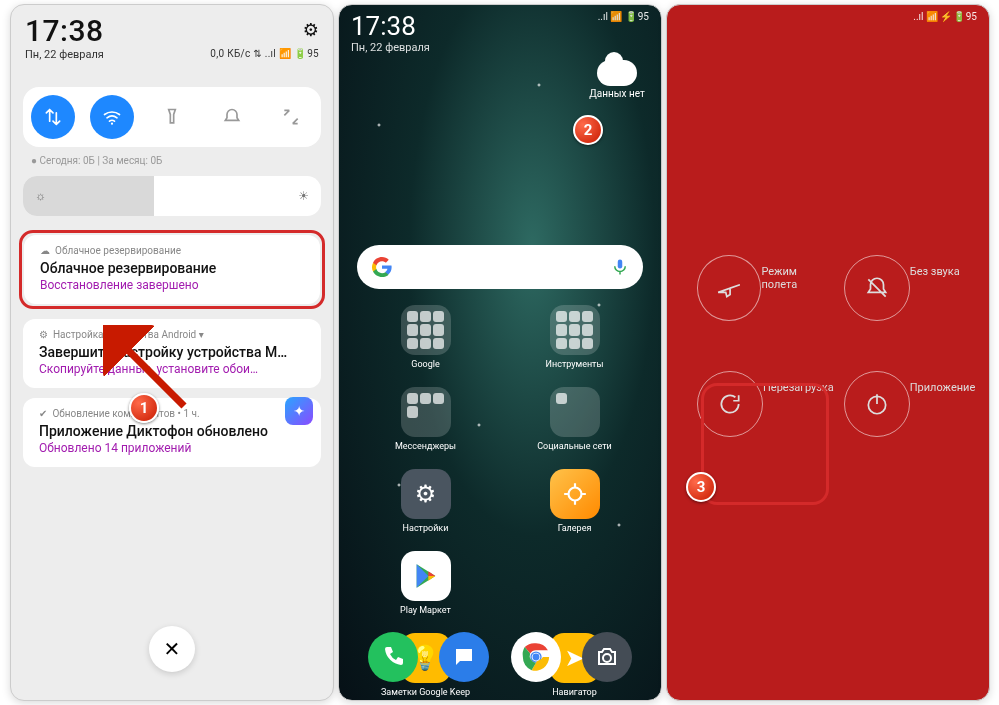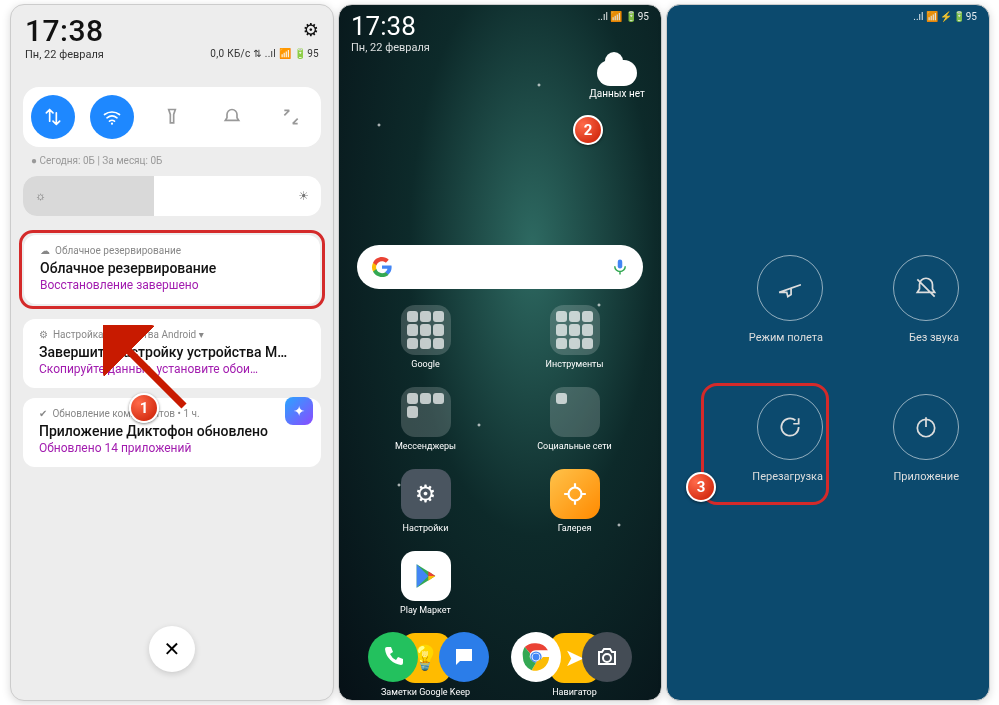--- a/index.html
+++ b/index.html
@@ -57,24 +57,24 @@
   .app-label{ color:#fff; font-size:9px; text-align:center; margin-top:4px; line-height:11px; height:22px; }
   .folder{ width:50px; height:50px; background:rgba(255,255,255,.18); border-radius:14px; padding:6px; display:grid; grid-template-columns:repeat(3,1fr); grid-template-rows:repeat(3,1fr); gap:2px;}
   .folder i{ background:rgba(255,255,255,.7); border-radius:3px; }
   .appicon{ width:50px; height:50px; border-radius:14px; display:flex; align-items:center; justify-content:center; font-size:24px; color:#fff; }
   .p2-dots{ position:relative; margin-top:10px; display:flex; justify-content:center; gap:5px;}
   .p2-dots i{ width:4px; height:4px; border-radius:50%; background:rgba(255,255,255,.4);} .p2-dots i.on{background:#fff;}
   .p2-dock{ position:absolute; bottom:18px; left:0; right:0; display:flex; justify-content:space-around; padding:0 18px;}
   .dockicon{ width:50px; height:50px; border-radius:50%; display:flex; align-items:center; justify-content:center; }
 
   
-  #p3 { left:666px; background:#0c4a6e; }
+  #p3 { left:666px; background:#b91c1c; }
   .p3-status{ color:#fff; font-size:10px; text-align:right; padding:6px 12px; opacity:.9;}
   .p3-grid { position:absolute; top:250px; left:0; right:0; display:grid; grid-template-columns:1fr 1fr; row-gap:50px; column-gap:10px; padding:0 30px;}
-  .p3-item { display:flex; flex-direction:column; align-items:flex-end; }
+  .p3-item { display:flex; flex-direction:row; align-items:flex-start; }
   .p3-circ { width:66px; height:66px; border:1.5px solid rgba(255,255,255,.55); border-radius:50%; display:flex; align-items:center; justify-content:center; color:#eee;}
   .p3-label{ color:#ddd; font-size:11px; margin-top:10px; }
   .p3-hi   { position:absolute; border:3px solid #d42a2a; border-radius:16px; width:128px; height:122px; left:34px; top:378px; }
 
   
   .badge{ position:absolute; width:30px; height:30px; border-radius:50%; background:radial-gradient(circle at 30% 30%,#ff6a4a,#c81a00); border:2px solid #fff; color:#fff; font-weight:700; display:flex; align-items:center; justify-content:center; font-size:15px; box-shadow:0 1px 3px rgba(0,0,0,.5);}
 </style>
 </head>
 <body>
 

